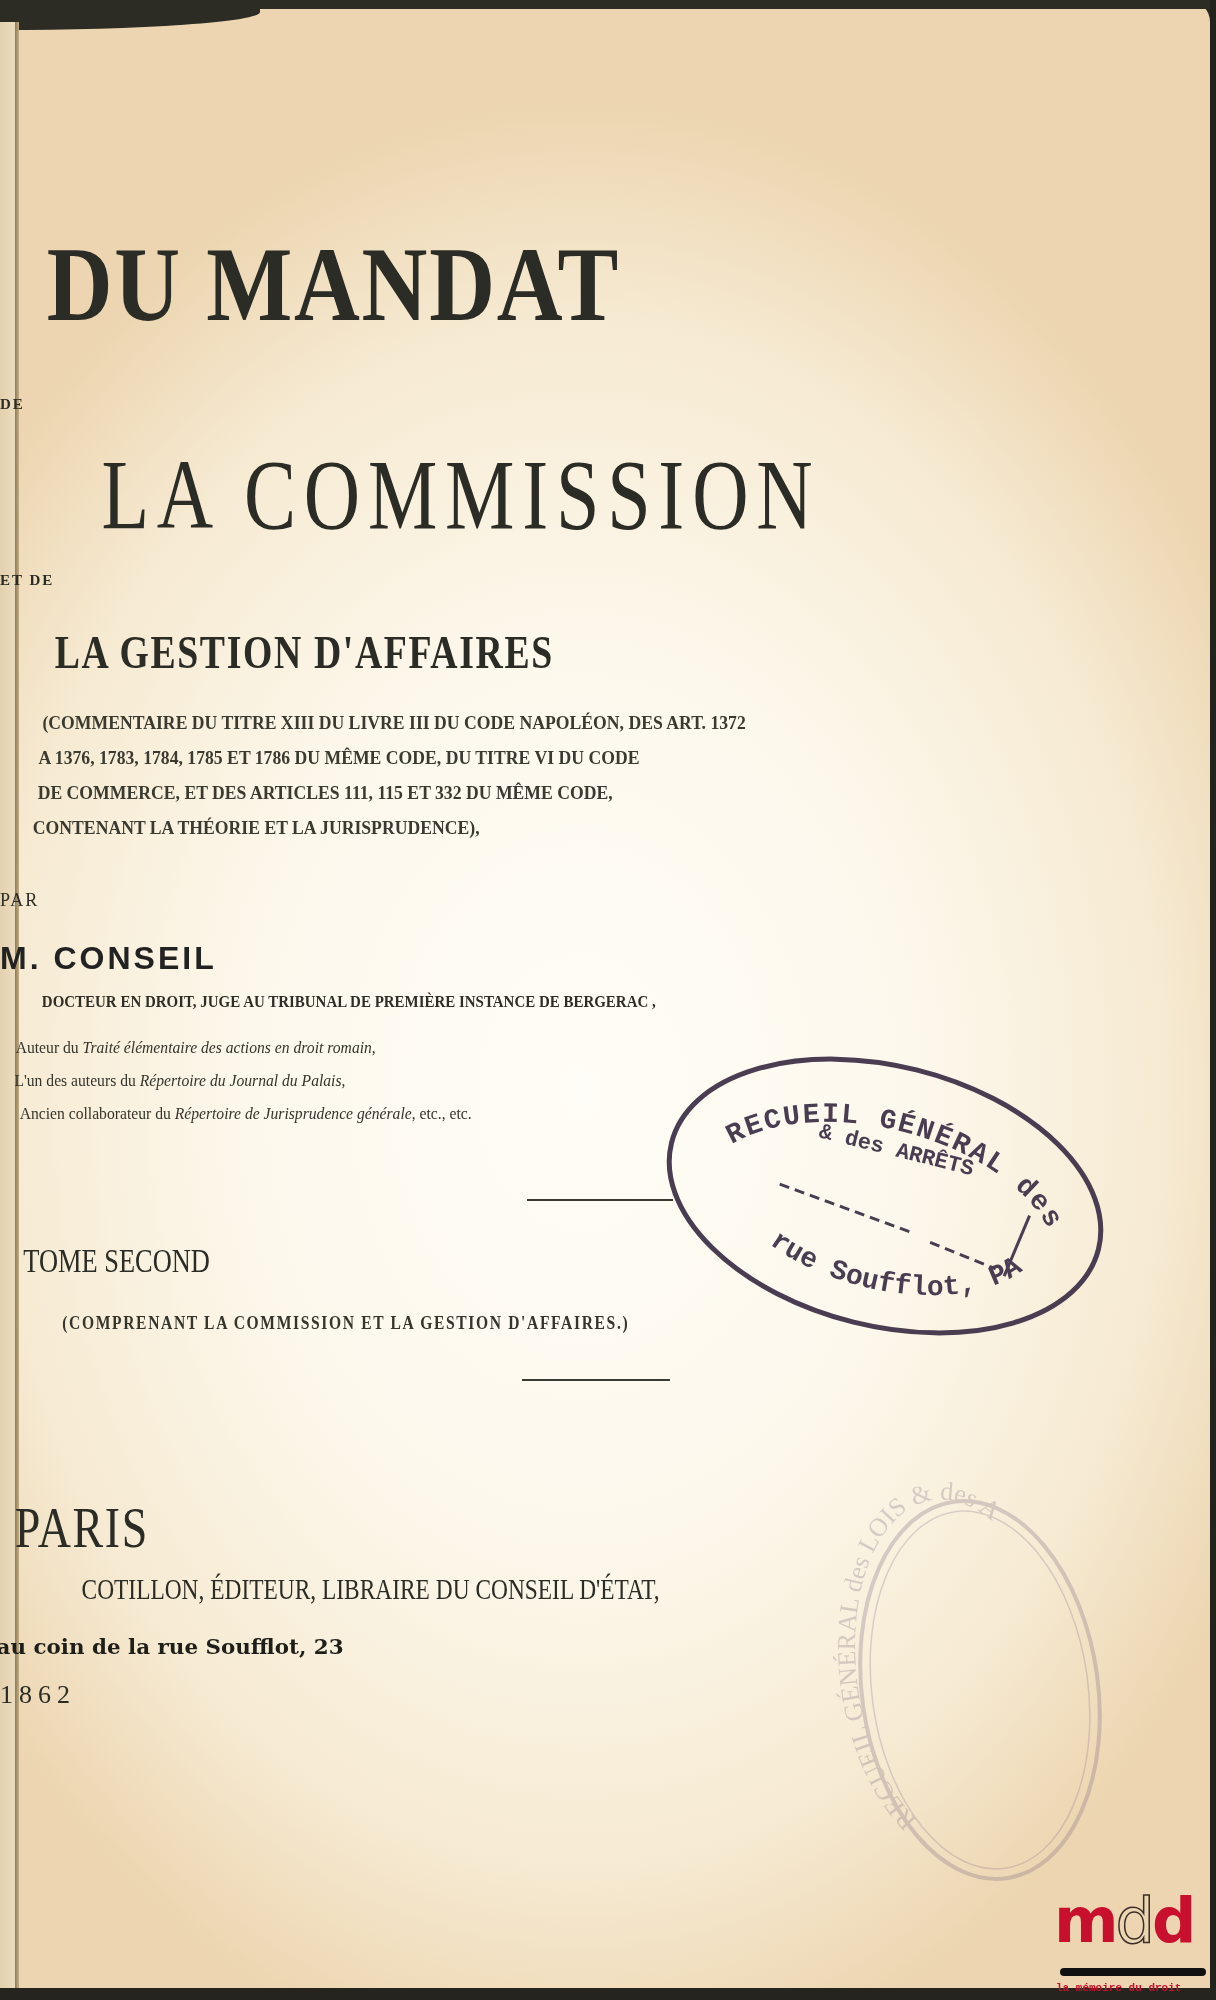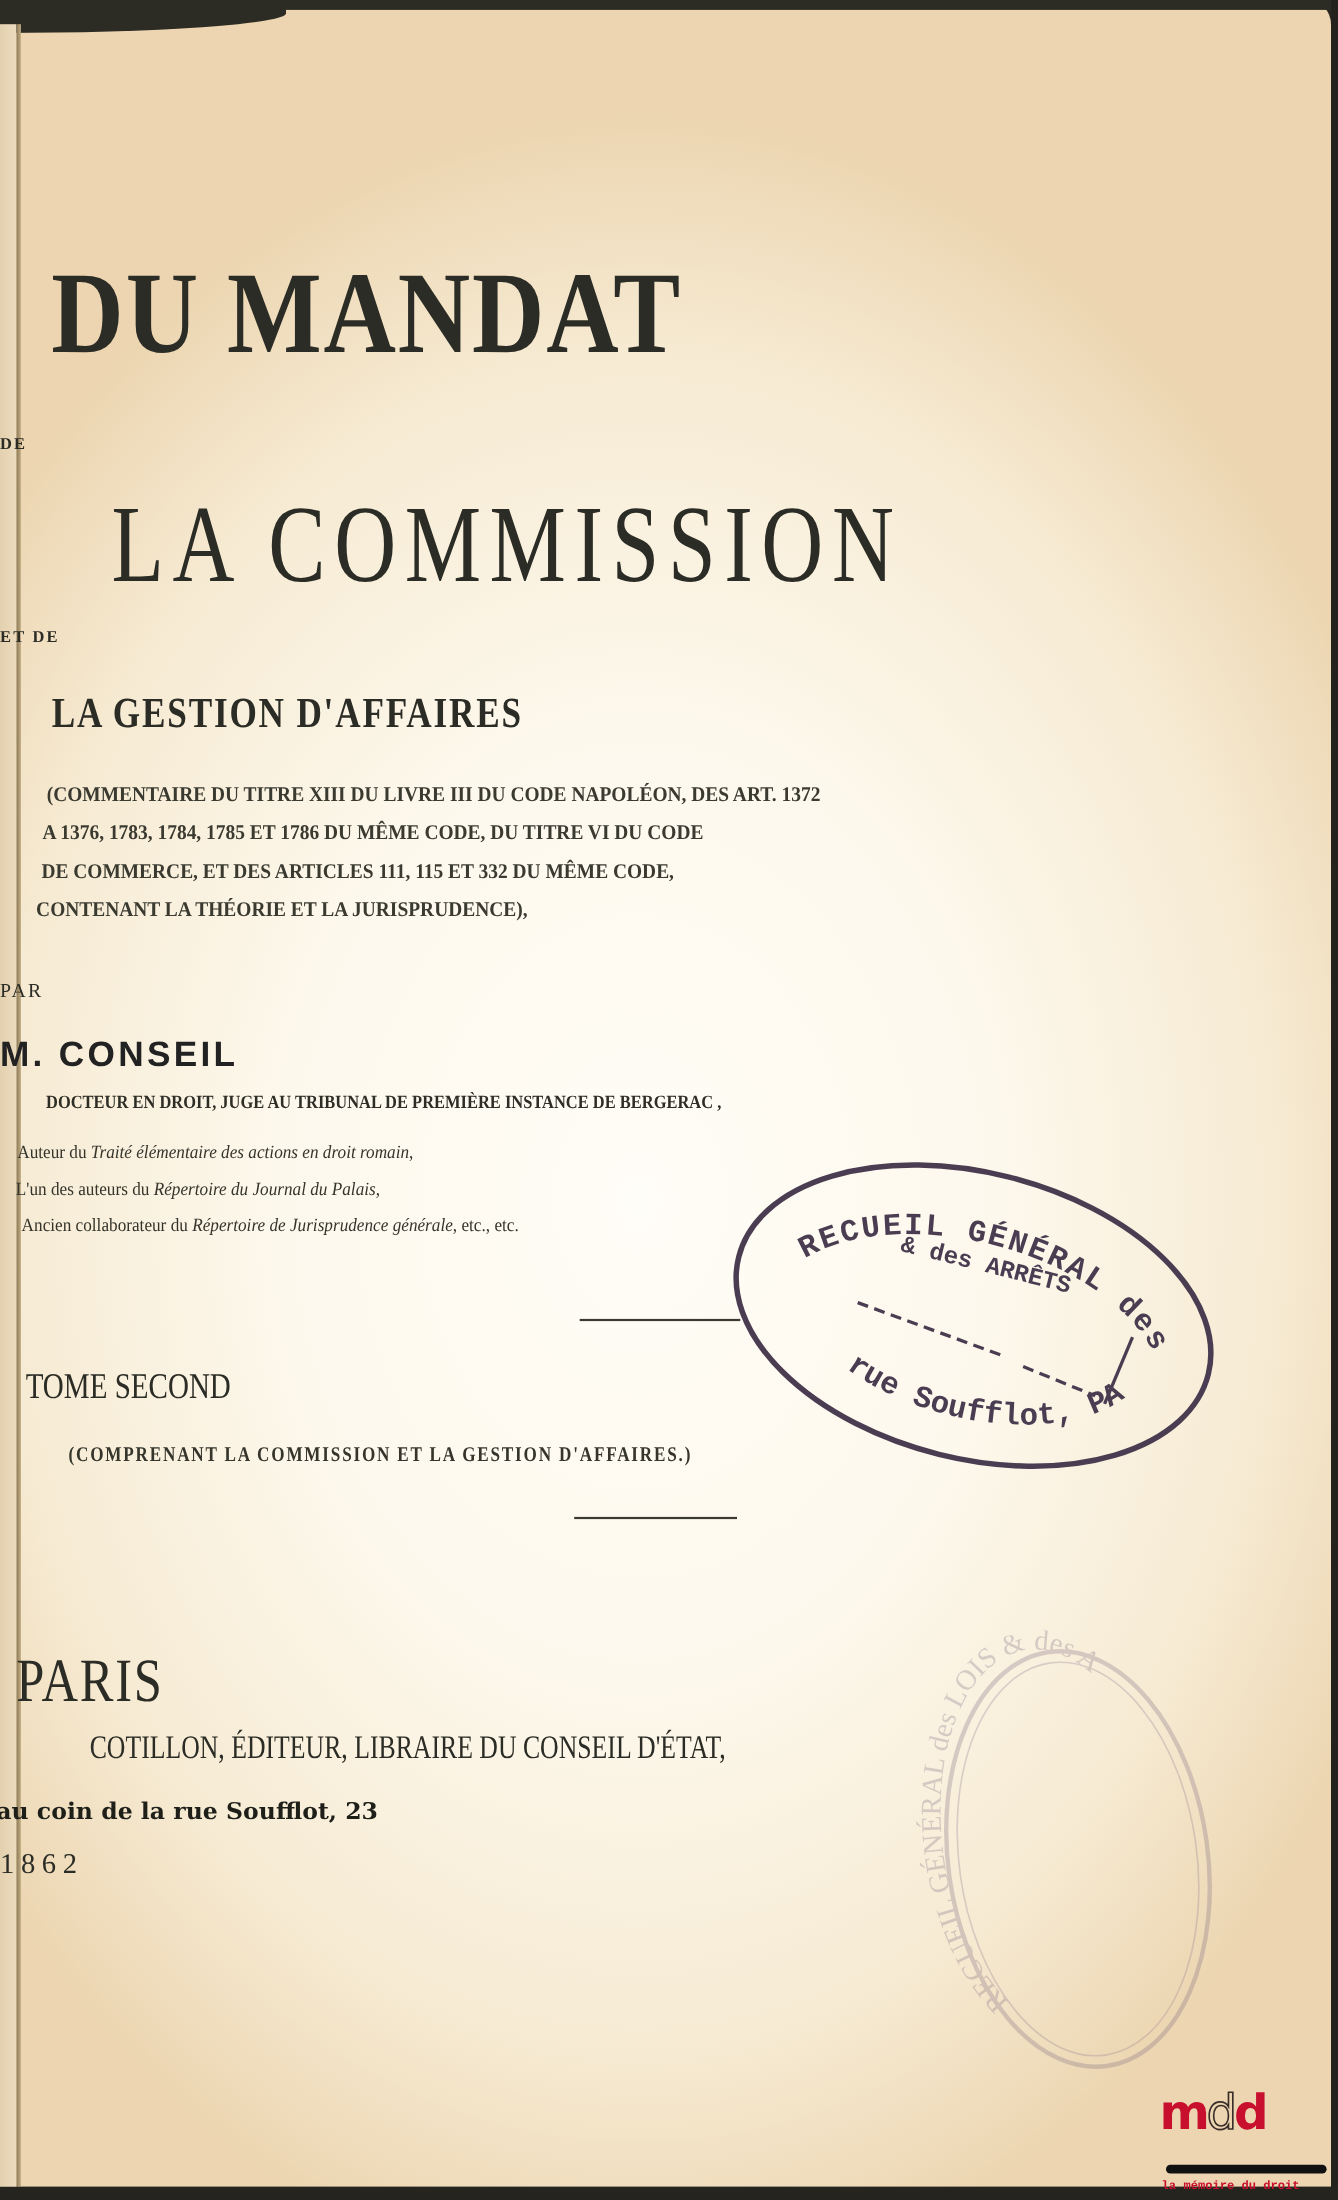--- a/index.html
+++ b/index.html
@@ -17,41 +17,41 @@
   .right-edge { position:absolute; left:1210px; top:0; width:6px; height:2000px; background:#24221c; }
   .bottom-band { position:absolute; left:0; top:1988px; width:1216px; height:12px; background:#26241e; }
 
   .ln { position:absolute; left:0; width:1216px; text-align:left; color:#2b2c25; white-space:nowrap; }
   .condensed { display:inline-block; transform-origin:center; }
 
   .t-dumandat { top:224px; font-size:106px; font-family:"Liberation Serif", serif; font-weight:bold; letter-spacing:2px; }
   .t-de { top:396px; font-size:15px; font-weight:bold; letter-spacing:2px; }
   .t-commission { top:437px; font-size:100px; letter-spacing:10px; }
   .t-etde { top:572px; font-size:15px; font-weight:bold; letter-spacing:2px; }
-  .t-gestion { top:626px; font-size:39px; font-weight:bold; letter-spacing:2px; }
+  .t-gestion { top:626px; font-size:46px; font-weight:bold; letter-spacing:2px; }
   .t-sub { font-size:19px; font-weight:bold; color:#3a3a30;margin-left:16px; }
   .t-par { top:890px; font-size:18px; font-weight:normal; letter-spacing:2px; }
   .t-author { top:940px; font-size:32px; font-family:"Liberation Sans", sans-serif; font-weight:bold; letter-spacing:3px; color:#222; }
   .t-docteur { top:992px; font-size:17px; font-weight:bold; color:#2e2e26; }
   .t-cred { font-size:17px; color:#34342b; }
   .t-cred i { font-style:italic; }
   .rule { position:absolute; height:2px; background:#3b3a32; }
   .t-tome { top:1243px; font-size:33px; }
   .t-comprenant { top:1312px; font-size:19px; letter-spacing:2px; font-weight:bold; color:#35352c; }
   .t-paris { top:1496px; font-size:56px; letter-spacing:2px; }
   .t-cotillon { top:1572px; font-size:30px; }
   .t-address { top:1634px; font-size:21px; font-family:"DejaVu Serif", serif; font-weight:bold; color:#1f1f1a; }
   .t-year { top:1680px; font-size:26px; letter-spacing:6px; }
 
   .stamp { position:absolute; left:660px; top:1060px; width:450px; height:272px; transform:rotate(14deg); }
   .stamp svg { width:100%; height:100%; overflow:visible; }
   .ghost-stamp { position:absolute; left:830px; top:1480px; width:300px; height:420px; transform:rotate(-8deg); opacity:.28; }
 
   .logo { position:absolute; left:1054px; top:1890px; width:156px; height:110px; }
-  .logo-text { position:absolute; left:0; top:0; font-family:"DejaVu Sans", sans-serif; font-size:44px; font-weight:bold; color:#c8102e; letter-spacing:-3px; line-height:62px; }
+  .logo-text { position:absolute; left:0; top:0; font-family:"DejaVu Sans", sans-serif; font-size:62px; font-weight:bold; color:#c8102e; letter-spacing:-3px; line-height:62px; }
   .logo-text .outline { color:transparent; -webkit-text-stroke:1.5px #3a2e2a; font-weight:normal; }
   .logo-bar { position:absolute; left:6px; top:78px; width:146px; height:8px; border-radius:4px; background:#111; }
   .logo-tag { position:absolute; left:2px; top:92px; font-family:Liberation Mono, monospace; font-size:11px; font-weight:bold; color:#c8102e; white-space:nowrap; }
 </style>
 </head>
 <body>
 
 <div class="page"></div>
 <div class="top-band"></div>
 <div class="top-curve"></div>

